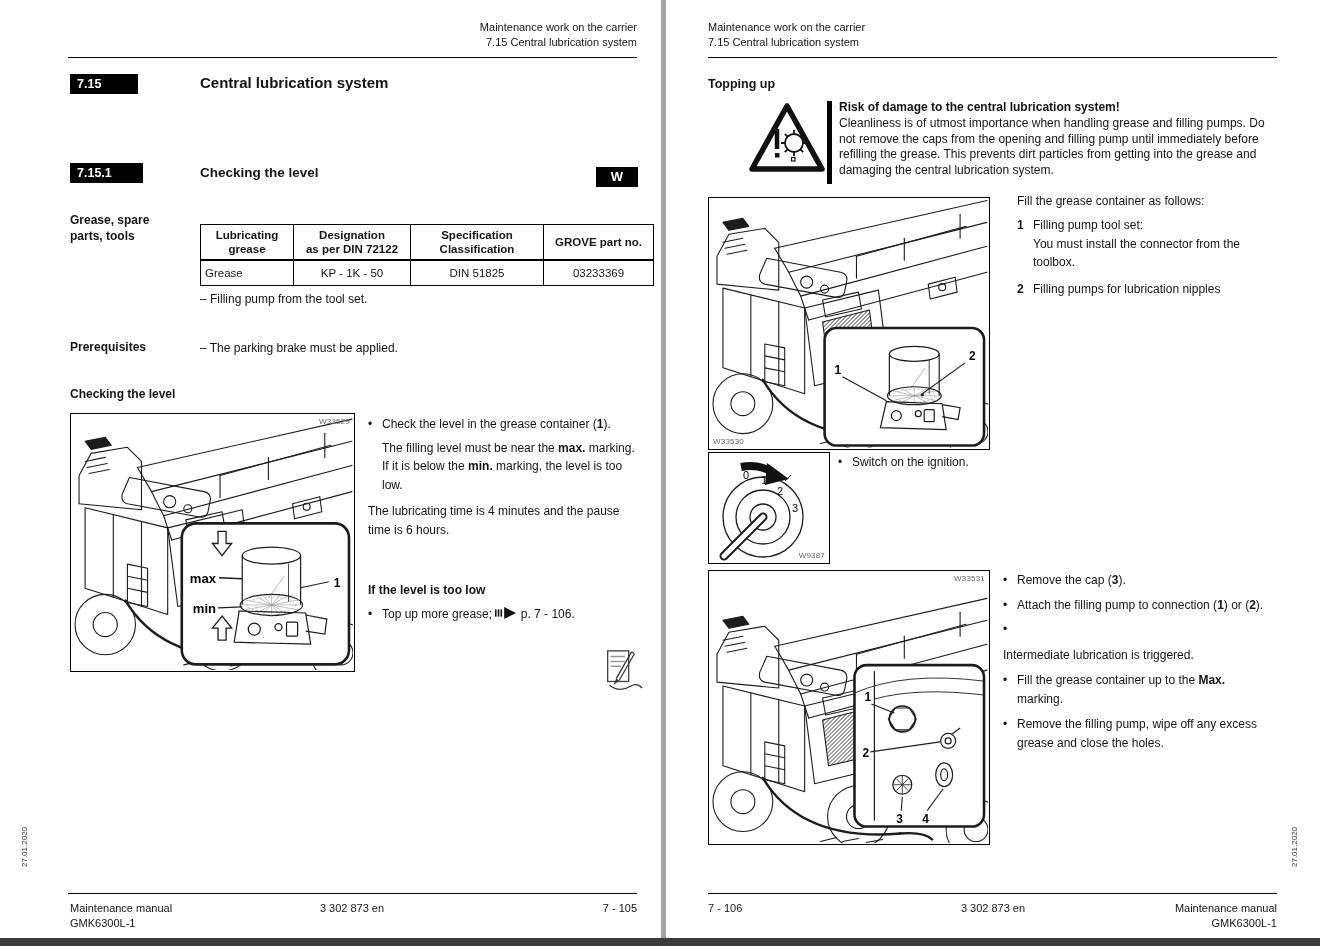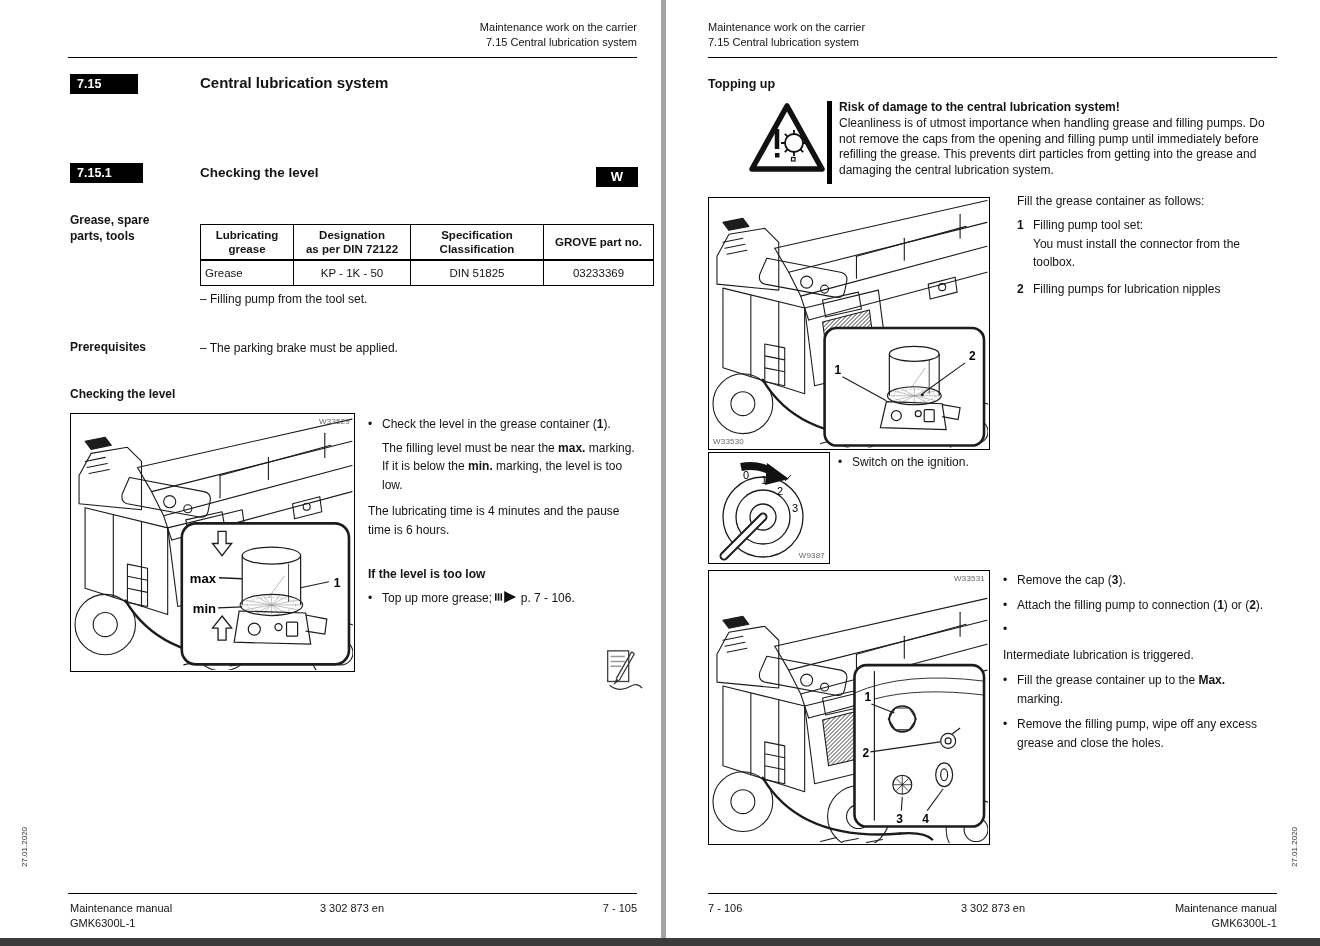--- a/index.html
+++ b/index.html
@@ -163,21 +163,21 @@
 
     <div class="abs body" style="left:368px;top:415px;width:276px;">
       <div class="bullet-item">
         <span class="bullet-marker">•</span>
         <span><span>Check the level in the grease container (</span><b>1</b><span>).</span></span>
       </div>
       <div style="margin:5px 0 8px 14px;width:262px;">
         <span>The filling level must be near the </span><b>max.</b><span> marking. If it is below the </span><b>min.</b><span> marking, the level is too low.</span>
       </div>
       <div style="margin-top:8px;width:268px;">The lubricating time is 4 minutes and the pause time is 6 hours.</div>
-      <div class="b" style="margin-top:26px;">If the level is too low</div>
+      <div class="b" style="margin-top:42px;">If the level is too low</div>
       <div class="bullet-item" style="margin-top:5px;">
         <span class="bullet-marker">•</span>
         <span><span>Top up more grease; </span><svg class="xref" width="22" height="12" viewBox="0 0 24 13">
               <g fill="#111">
                 <rect x="0" y="2.5" width="1.7" height="8"></rect>
                 <rect x="3" y="2.5" width="1.7" height="8"></rect>
                 <rect x="6" y="2.5" width="1.7" height="8"></rect>
                 <polygon points="10,0 23,6.5 10,13"></polygon>
               </g>
             </svg><span> p. 7 - 106.</span></span>

